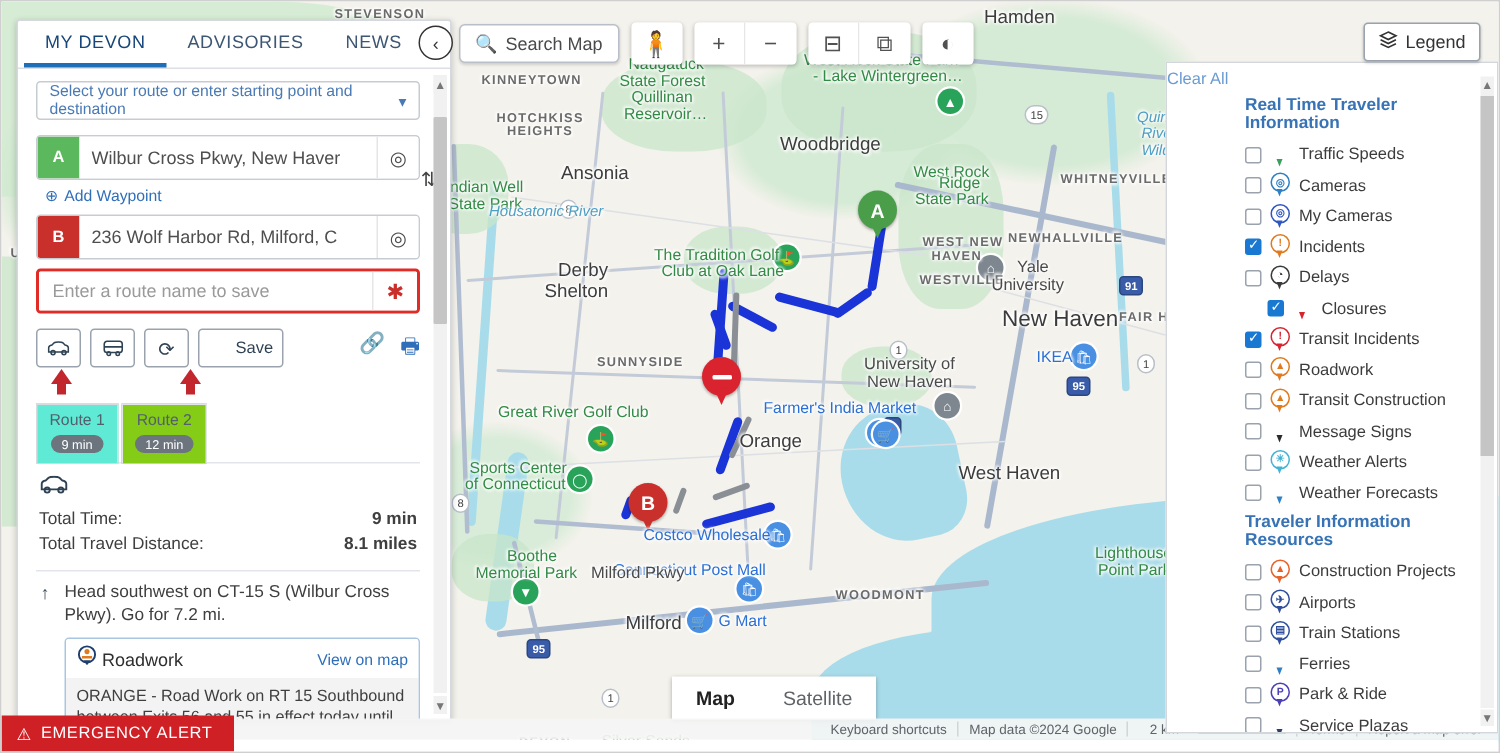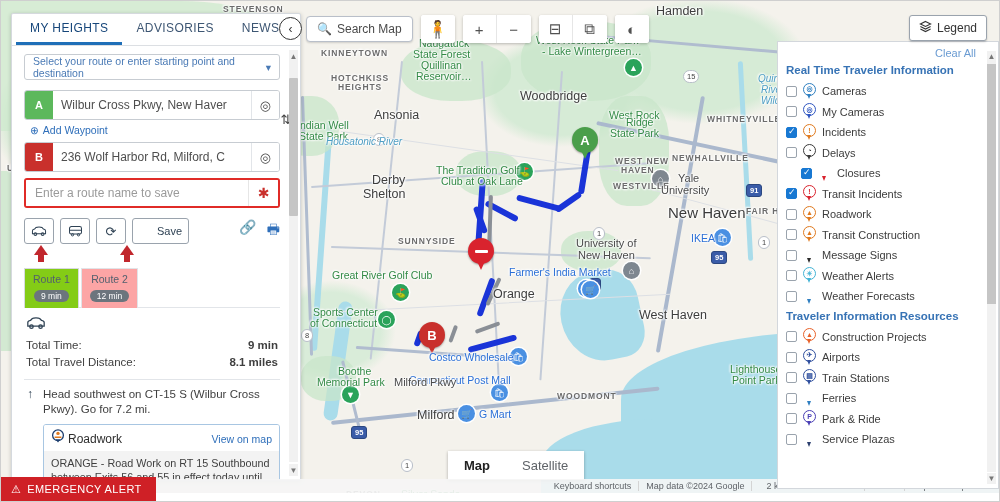--- a/index.html
+++ b/index.html
@@ -288,23 +288,23 @@
     border-left: 7px solid transparent; border-right: 7px solid transparent;
     border-bottom: 10px solid #c1272d;
   }
   .arrow-stem {
     position: absolute; width: 6px; height: 8px; background: #c1272d;
   }
 
   .route-tabs { display: flex; margin-top: 8px; gap: 2px; }
   .rtab {
     padding: 4px 8px 5px; border: 1px solid #e1e4e8; border-bottom: none;
-    background: #fca5a5; cursor: pointer; text-align: center;
-  }
-  .rtab.active { background: #84cc16; border-color: #d7dade; }
+    background: #84cc16; cursor: pointer; text-align: center;
+  }
+  .rtab.active { background: #5eead4; border-color: #d7dade; }
   .rtab .nm { font-size: 10.5px; color: #53606e; display: block; }
   .rtab .badge {
     display: inline-block; margin-top: 2px; background: #6c757d; color: #fff;
     font-size: 8.5px; border-radius: 9px; padding: 1px 7px;
   }
 
   .summary {
     border-top: 1px solid #e2e5e9; padding: 8px 2px 8px 2px; margin-top: -1px;
   }
   .sum-icon { font-size: 16px; color: #2f4254; margin-bottom: 3px; }
@@ -338,23 +338,23 @@
     display: flex; align-items: center; gap: 5px; padding: 0 9px;
     font-size: 12px; color: #333; cursor: pointer;
     box-shadow: 0 1px 2px rgba(0,0,0,.2);
   }
   .legend-panel {
     position: absolute; right: 0; top: 40px; width: 222px; height: 448px;
     background: #fff; border: 1px solid #d3d7dc; z-index: 44;
     display: flex; flex-direction: column; overflow: hidden;
   }
   .legend-clear {
-    text-align: right; font-size: 11px; color: #6a9bd2; padding: 5px 22px 2px 0; cursor: pointer;
-  }
-  .legend-scroll { flex: 1; padding: 0 10px 0 8px; overflow: hidden; }
+    text-align: left; font-size: 11px; color: #6a9bd2; padding: 5px 22px 2px 0; cursor: pointer;
+  }
+  .legend-scroll { flex: 1; padding: 0 10px 0 8px; overflow: hidden; margin-left: 44px; }
   .legend-sec {
     font-size: 11.5px; color: #3773b5; font-weight: 700; margin: 3px 0 5px 0;
   }
   .legend-item {
     display: flex; align-items: center; gap: 5px; height: 20.5px; font-size: 11px; color: #3c3c3c;
   }
   .legend-item.sub { padding-left: 15px; }
   .lcb {
     width: 11px; height: 11px; border: 1px solid #9aa3ad; border-radius: 2px;
     background: #fff; flex: none;
@@ -616,21 +616,21 @@
       <div class="tb-btn">⊟</div>
       <div class="tb-btn">⧉</div>
     </div>
     <div class="tb-group">
       <div class="tb-btn">◐</div>
     </div>
   </div>
 
   <div class="left-panel">
     <div class="tabs" id="panel-tabs">
-        <div class="tab active"><span>MY HEIGHTS</span></div>
+        <div class="tab active"><span>MY DEVON</span></div>
         <div class="tab"><span>ADVISORIES</span></div>
         <div class="tab"><span>NEWS</span></div>
       </div>
 
     <div class="panel-body">
       <div class="panel-scroll">
 
         <div class="route-select">
           <span>Select your route or enter starting point and destination</span>
           <span>▾</span>
@@ -768,20 +768,28 @@
     </span>
     <span>Legend</span>
   </div>
 
   <div class="legend-panel">
     <div class="legend-clear">Clear All</div>
     <div class="legend-scroll" id="legend-list">
         <div class="legend-sec">Real Time Traveler Information</div>
         <div class="legend-item">
           <div class="lcb"></div>
+          <div class="licon filled" style="color: rgb(58, 158, 94);">
+            <div class="p">▬</div>
+            <div class="t"></div>
+          </div>
+          <span>Traffic Speeds</span>
+        </div>
+        <div class="legend-item">
+          <div class="lcb"></div>
           <div class="licon" style="color: rgb(47, 127, 193);">
             <div class="p">◎</div>
             <div class="t"></div>
           </div>
           <span>Cameras</span>
         </div>
         <div class="legend-item">
           <div class="lcb"></div>
           <div class="licon" style="color: rgb(47, 86, 193);">
             <div class="p">◎</div>

